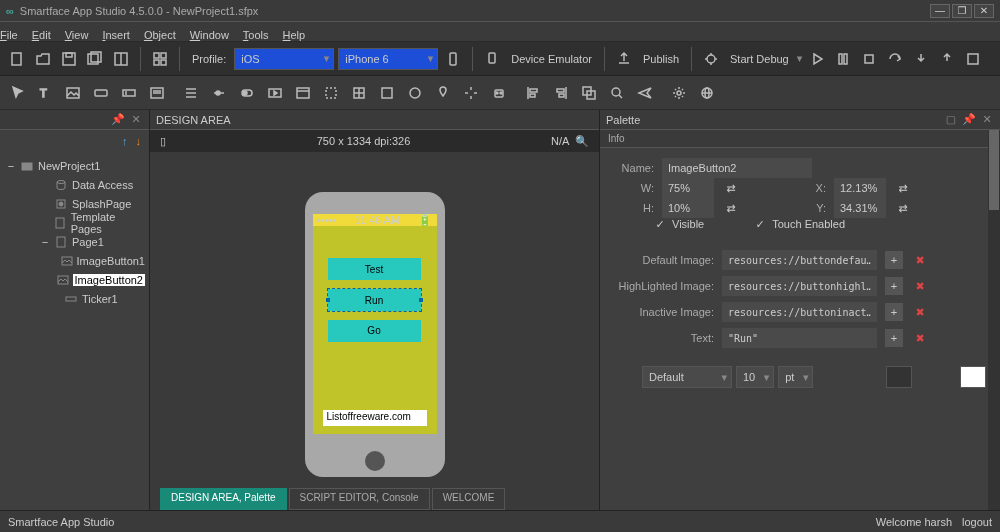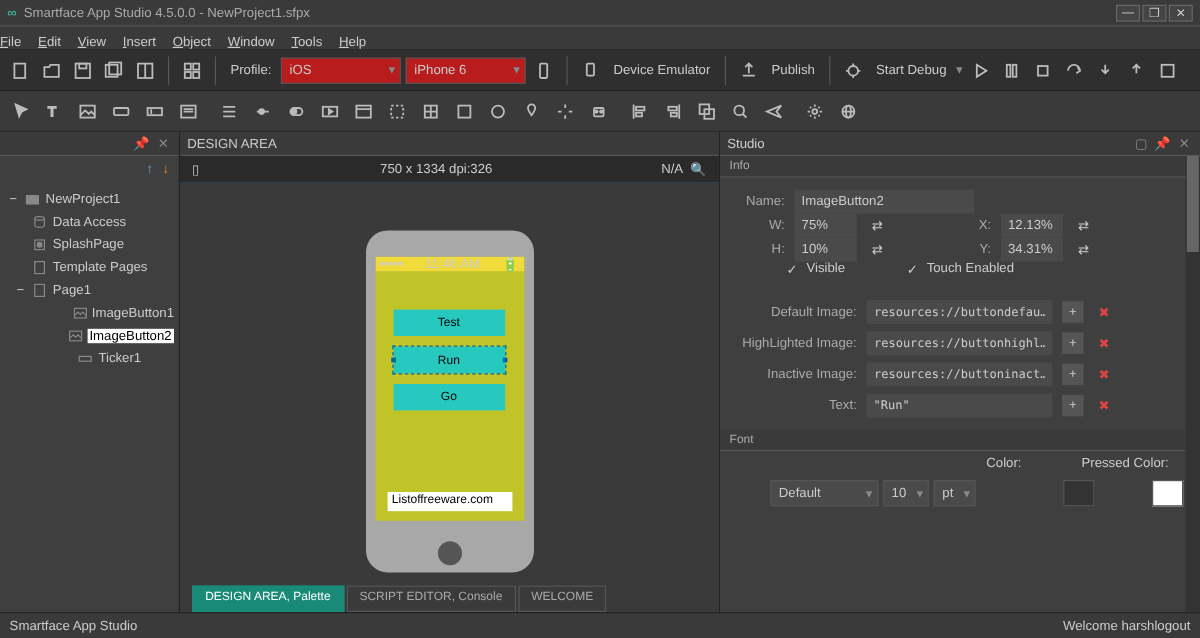--- a/index.html
+++ b/index.html
@@ -10,35 +10,35 @@
 .titlebar .winbtns{margin-left:auto;display:flex;gap:2px}
 .titlebar .winbtns span{width:20px;height:14px;border:1px solid #666;display:inline-flex;align-items:center;justify-content:center;background:#444;font-size:10px;cursor:pointer}
 .menubar{height:20px;display:flex;align-items:flex-end;gap:14px;padding:0 0;border-bottom:1px solid #2a2a2a}
 .menubar span{color:#ccc;cursor:pointer}
 .menubar span u{text-decoration:underline}
 .toolbar{height:34px;background:#2f2f2f;border-bottom:1px solid #222;display:flex;align-items:center;padding:0 6px;gap:4px}
 .toolbar .sep{width:1px;height:24px;background:#555;margin:0 4px}
 .tbtn{width:22px;height:22px;display:inline-flex;align-items:center;justify-content:center;border:1px solid transparent;cursor:pointer;color:#bbb}
 .tbtn svg{width:16px;height:16px;stroke:#bbb;fill:none;stroke-width:1.5}
 .tlabel{color:#ccc;margin:0 4px}
-.tsel{height:22px;min-width:80px;background:#b91c1c;border:1px solid #555;color:#ccc;padding:0 16px 0 6px;position:relative;display:inline-flex;align-items:center;cursor:pointer}
+.tsel{height:22px;min-width:80px;background:#1d4ed8;border:1px solid #555;color:#ccc;padding:0 16px 0 6px;position:relative;display:inline-flex;align-items:center;cursor:pointer}
 .tsel::after{content:"▾";position:absolute;right:4px;color:#888}
 .toolbar2{height:34px;background:#3a3a3a;border-bottom:1px solid #2a2a2a;display:flex;align-items:center;padding:0 6px;gap:6px}
 .main{display:flex;height:420px}
 .panel-header{height:20px;background:#3a3a3a;border-bottom:1px solid #555;display:flex;align-items:center;padding:0 6px;font-size:10px;color:#aaa}
 .panel-header .gap{flex:1}
 .panel-header .picon{width:14px;height:14px;margin-left:4px;cursor:pointer;color:#888;display:inline-flex;align-items:center;justify-content:center}
 .left{width:150px;background:#3f3f3f;border-right:1px solid #222;display:flex;flex-direction:column}
 .arrows{height:22px;display:flex;align-items:center;justify-content:flex-end;gap:8px;padding-right:8px}
 .arrows span{color:#5ad;cursor:pointer}
 .arrows .dn{color:#e82}
 .tree{flex:1;padding:4px 0}
 .tree-item{display:flex;align-items:center;gap:4px;height:19px;padding:0 4px;cursor:pointer}
 .tree-item.l1{padding-left:6px}
-.tree-item.l2{padding-left:12px}
+.tree-item.l2{padding-left:40px}
 .tree-item.l3{padding-left:50px}
 .tree-item .exp{width:10px;color:#ccc;text-align:center}
 .tree-item .ic{width:14px;height:12px;display:inline-flex;align-items:center;justify-content:center}
 .tree-item .ic svg{width:12px;height:12px;fill:#888;stroke:#888}
 .tree-item.sel .name{background:#fff;color:#000;padding:0 2px}
 .center{flex:1;background:#0369a1;display:flex;flex-direction:column;border-right:1px solid #222;position:relative}
 .design-top{height:22px;display:flex;align-items:center;padding:0 10px;color:#aaa;background:#2a2a2a}
 .design-top .gap{flex:1}
 .canvas{flex:1;background:#3a3a3a;position:relative;display:flex;justify-content:center;padding-top:40px}
 .phone{width:140px;height:285px;background:#a8a8a8;border-radius:18px;padding:22px 8px 28px;position:relative}
@@ -69,21 +69,21 @@
 .fontrow{display:flex;align-items:center;gap:4px;padding:8px 14px}
 .fsel{background:#4a4a4a;border:1px solid #555;height:22px;padding:0 18px 0 6px;position:relative;display:inline-flex;align-items:center;cursor:pointer;color:#ccc}
 .fsel::after{content:"▾";position:absolute;right:4px;color:#888}
 .colorbox{width:26px;height:22px;border:1px solid #555;background:#333;cursor:pointer}
 .colorbox.white{background:#fff}
 .tabs{position:absolute;bottom:22px;left:160px;height:22px;display:flex}
 .tab{padding:3px 10px;background:#3a3a3a;border:1px solid #555;margin-right:2px;font-size:10px;color:#aaa;cursor:pointer}
 .tab.active{background:#1a8a78;color:#fff;border-color:#1a8a78}
 .statusbar-main{position:absolute;bottom:0;left:0;right:0;height:22px;background:#3a3a3a;border-top:1px solid #222;display:flex;align-items:center;padding:0 8px}
 .statusbar-main .gap{flex:1}
-.statusbar-main a{color:#ccc;text-decoration:none;margin-left:0;cursor:pointer}
+.statusbar-main a{color:#ccc;text-decoration:none;margin-left:10px;cursor:pointer}
 .rscroll{position:absolute;right:0;top:20px;bottom:0;width:12px;background:#333}
 .rscroll .thumb{position:absolute;left:1px;right:1px;top:0;height:80px;background:#666}
 </style>
 </head>
 <body>
 
 <div class="titlebar">
   <span class="logo">∞</span>
   <span class="title">Smartface App Studio 4.5.0.0 - NewProject1.sfpx</span>
   <div class="winbtns">
@@ -489,21 +489,21 @@
           <div class="ibtn" style="top:48%">Go</div>
           <div class="ticker">Listoffreeware.com</div>
         </div>
         <div class="home"></div>
       </div>
     </div>
   </div>
 
   <div class="right">
     <div class="panel-header">
-      <span>Studio</span>
+      <span>Palette</span>
       <span class="gap"></span>
       <span class="picon">▢</span>
       <span class="picon">📌</span>
       <span class="picon">✕</span>
     </div>
     <div class="psection">Info</div>
     <div class="pbody">
       <div class="prow">
         <label>Name:</label>
         <input class="pin name" value="ImageButton2" style="">
@@ -555,25 +555,20 @@
           <input class="pin path" value="resources://buttoninact…" style="">
           <span class="micon plus">+</span>
           <span class="micon del">✖</span>
         </div>
       <div class="prow">
           <label class="wide">Text:</label>
           <input class="pin path" value="&quot;Run&quot;" style="">
           <span class="micon plus">+</span>
           <span class="micon del">✖</span>
         </div>
-    </div>
-    <div class="psection">Font</div>
-    <div style="display:flex;justify-content:flex-end;gap:50px;padding:4px 26px 0 0">
-      <span>Color:</span>
-      <span>Pressed Color:</span>
     </div>
     <div class="fontrow">
       <span style="width:24px"></span>
       <span class="fsel" style="min-width:90px">Default</span>
       <span class="fsel" style="min-width:32px">10</span>
       <span class="fsel" style="min-width:32px">pt</span>
       <span style="flex:1"></span>
       <span class="colorbox"></span>
       <span style="width:40px"></span>
       <span class="colorbox white"></span>

